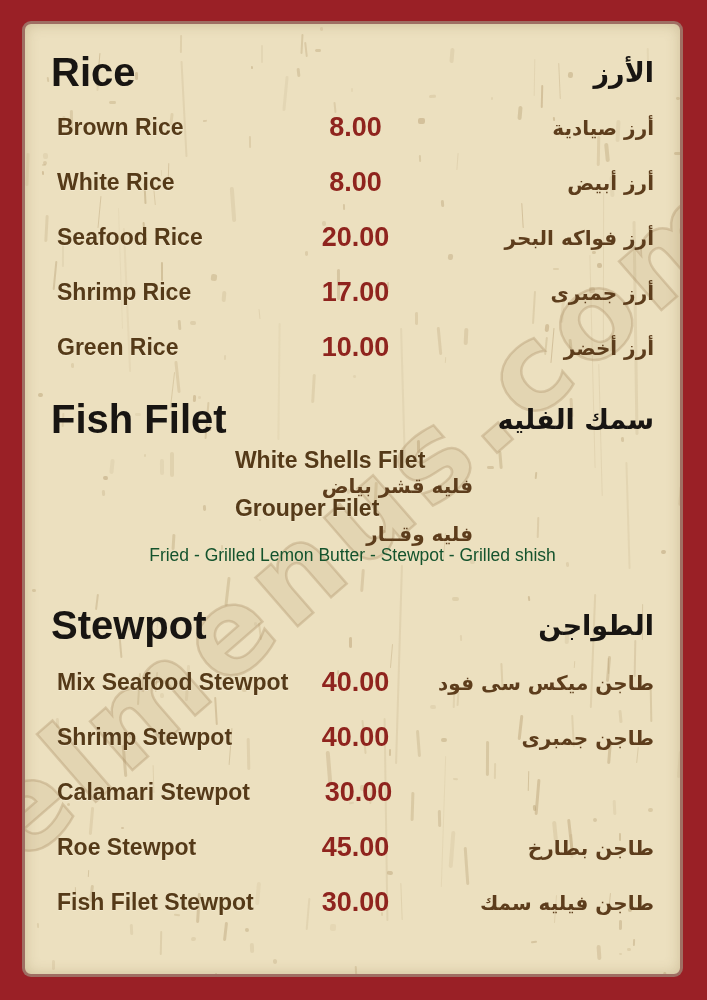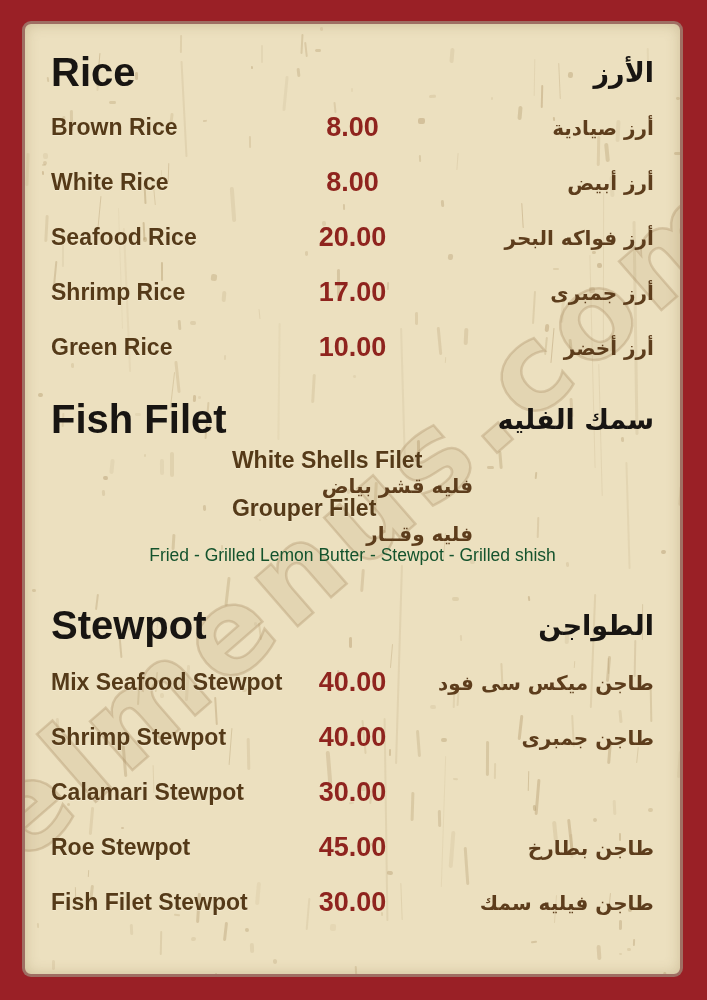--- a/index.html
+++ b/index.html
@@ -44,21 +44,21 @@
   }
   .title-ar{
     font-size:27px;font-weight:bold;color:#181512;
     font-family:"DejaVu Sans",sans-serif;direction:rtl;
   }
   .row{
     display:flex;align-items:center;height:55px;
   }
   .row.short{height:48px;flex-direction:column;}
   .cell-en{width:40%;font-size:23px;font-weight:bold;color:#553a18;
-    text-shadow:0 1px 0 rgba(255,250,235,.35);}
+    text-shadow:0 1px 0 rgba(255,250,235,.35);margin-left:6px;}
   .cell-price{width:20%;text-align:center;font-size:27px;font-weight:bold;color:#8f241e;}
   .cell-ar{width:40%;text-align:right;font-size:20px;font-weight:bold;color:#5d3d1c;
     font-family:"DejaVu Sans",sans-serif;direction:rtl;}
   .note-ar{
     text-align:center;font-size:16px;font-weight:bold;color:#9a4b22;
     font-family:"DejaVu Sans",sans-serif;direction:rtl;line-height:22px;margin-top:2px;
   }
   .note-en{
     text-align:center;font-size:17.5px;color:#14532d;line-height:24px;
   }

